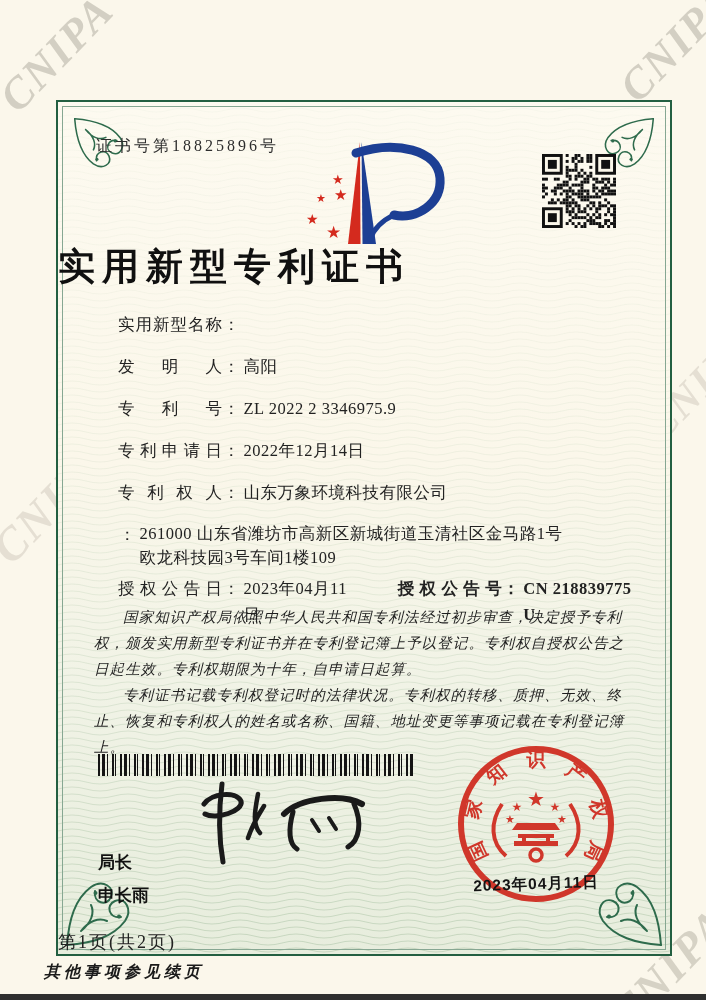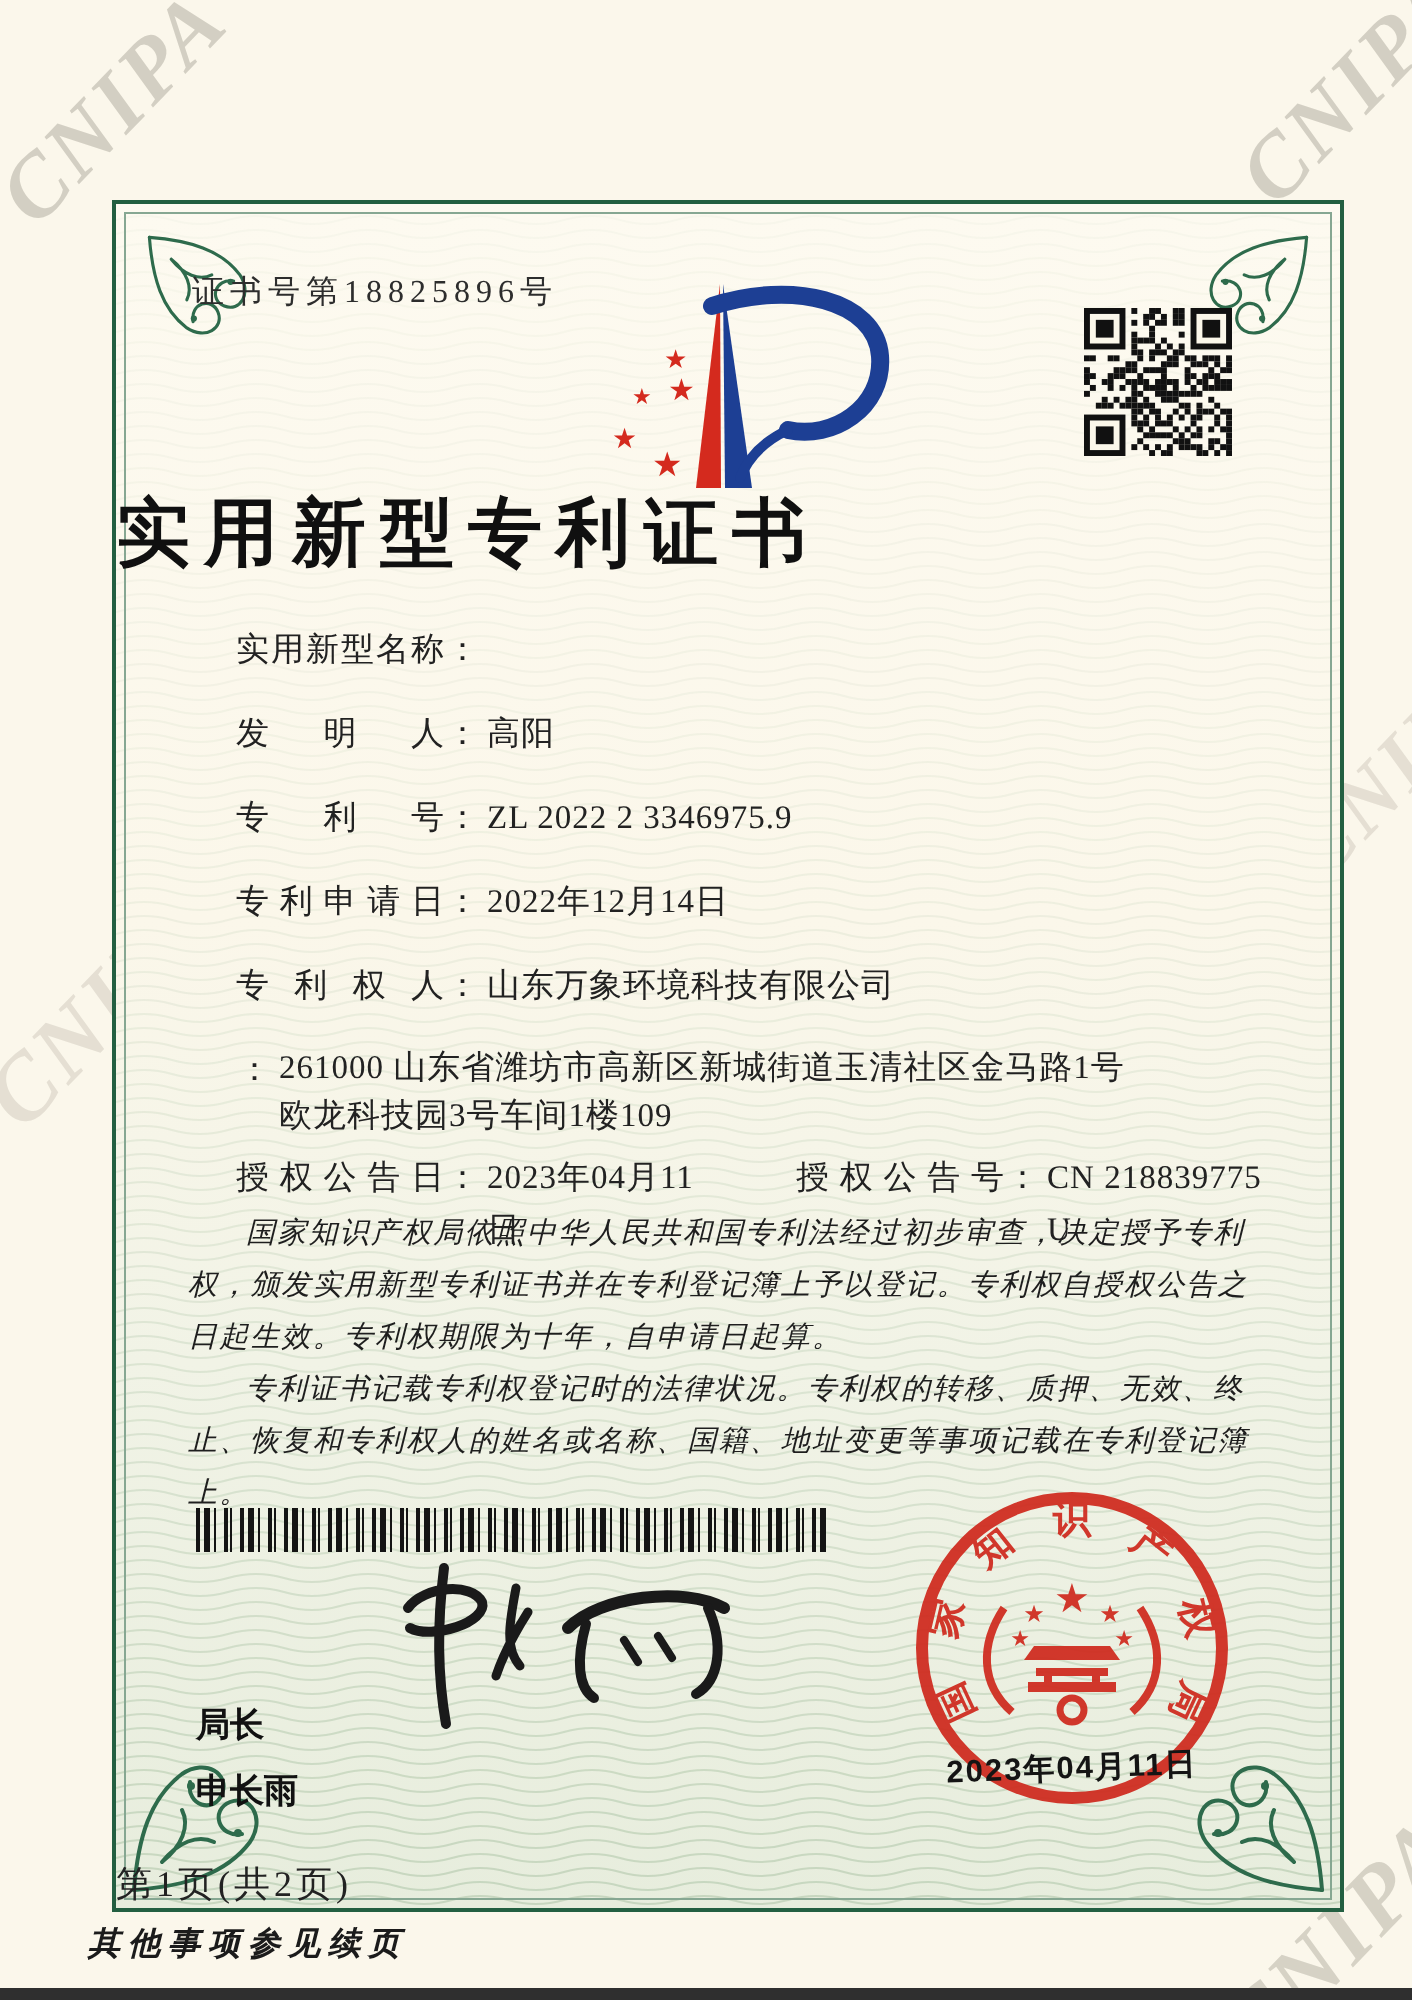--- a/index.html
+++ b/index.html
@@ -48,21 +48,21 @@
     font-size:37px;font-weight:bold;letter-spacing:7px;color:#101010;
   }
 
   .fields{position:absolute;left:36px;right:26px;top:210px;font-size:16.5px;color:#222;margin-left:24px;}
   .row{display:flex;margin-bottom:16px;line-height:26px;}
   .lab{display:inline-block;width:104px;flex:none;text-align:justify;text-align-last:justify;}
   .colon{flex:none;padding:0 4px 0 1px;}
   .val{letter-spacing:0.5px;}
   .addr .val div{line-height:24px;}
   .addr{margin-bottom:6px;}
-  .grant-group2{margin-left:36px;display:flex;}
+  .grant-group2{margin-left:36px;display:flex;font-weight:bold;}
 
   .paras{
     position:absolute;left:36px;right:32px;top:502px;
     font-size:14.5px;font-style:italic;line-height:1.8;letter-spacing:1.1px;color:#1e1e1e;
   }
   .paras p{margin:0;text-indent:2em;}
 
   .barcode{
     position:absolute;left:40px;top:652px;width:316px;height:22px;
     background:repeating-linear-gradient(90deg,

